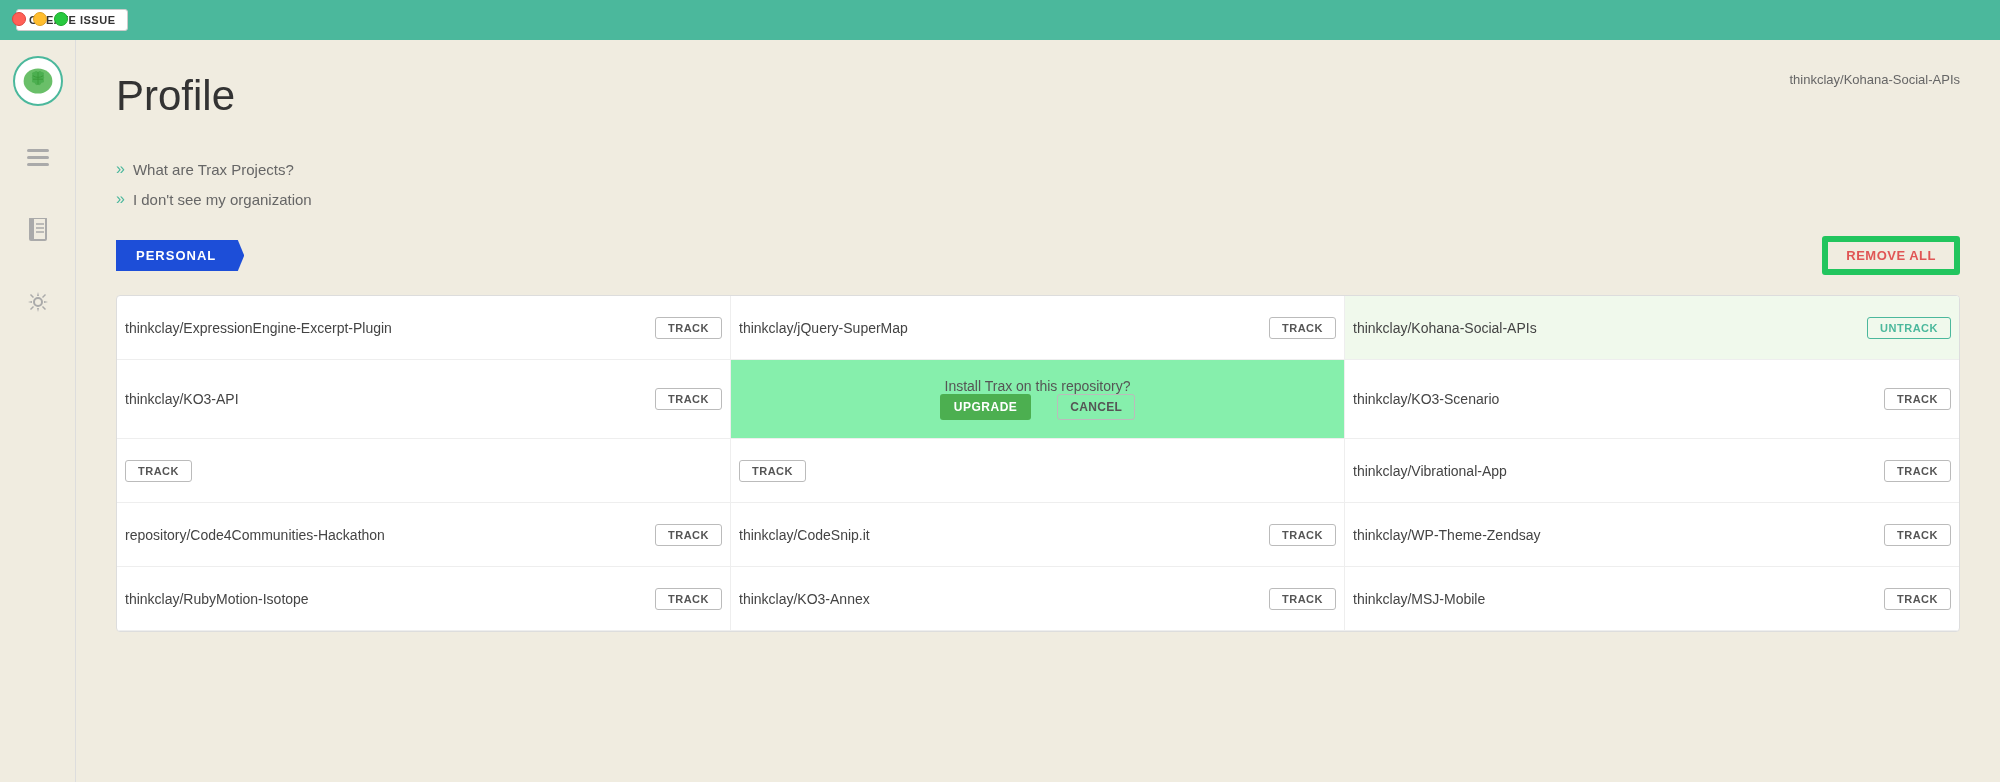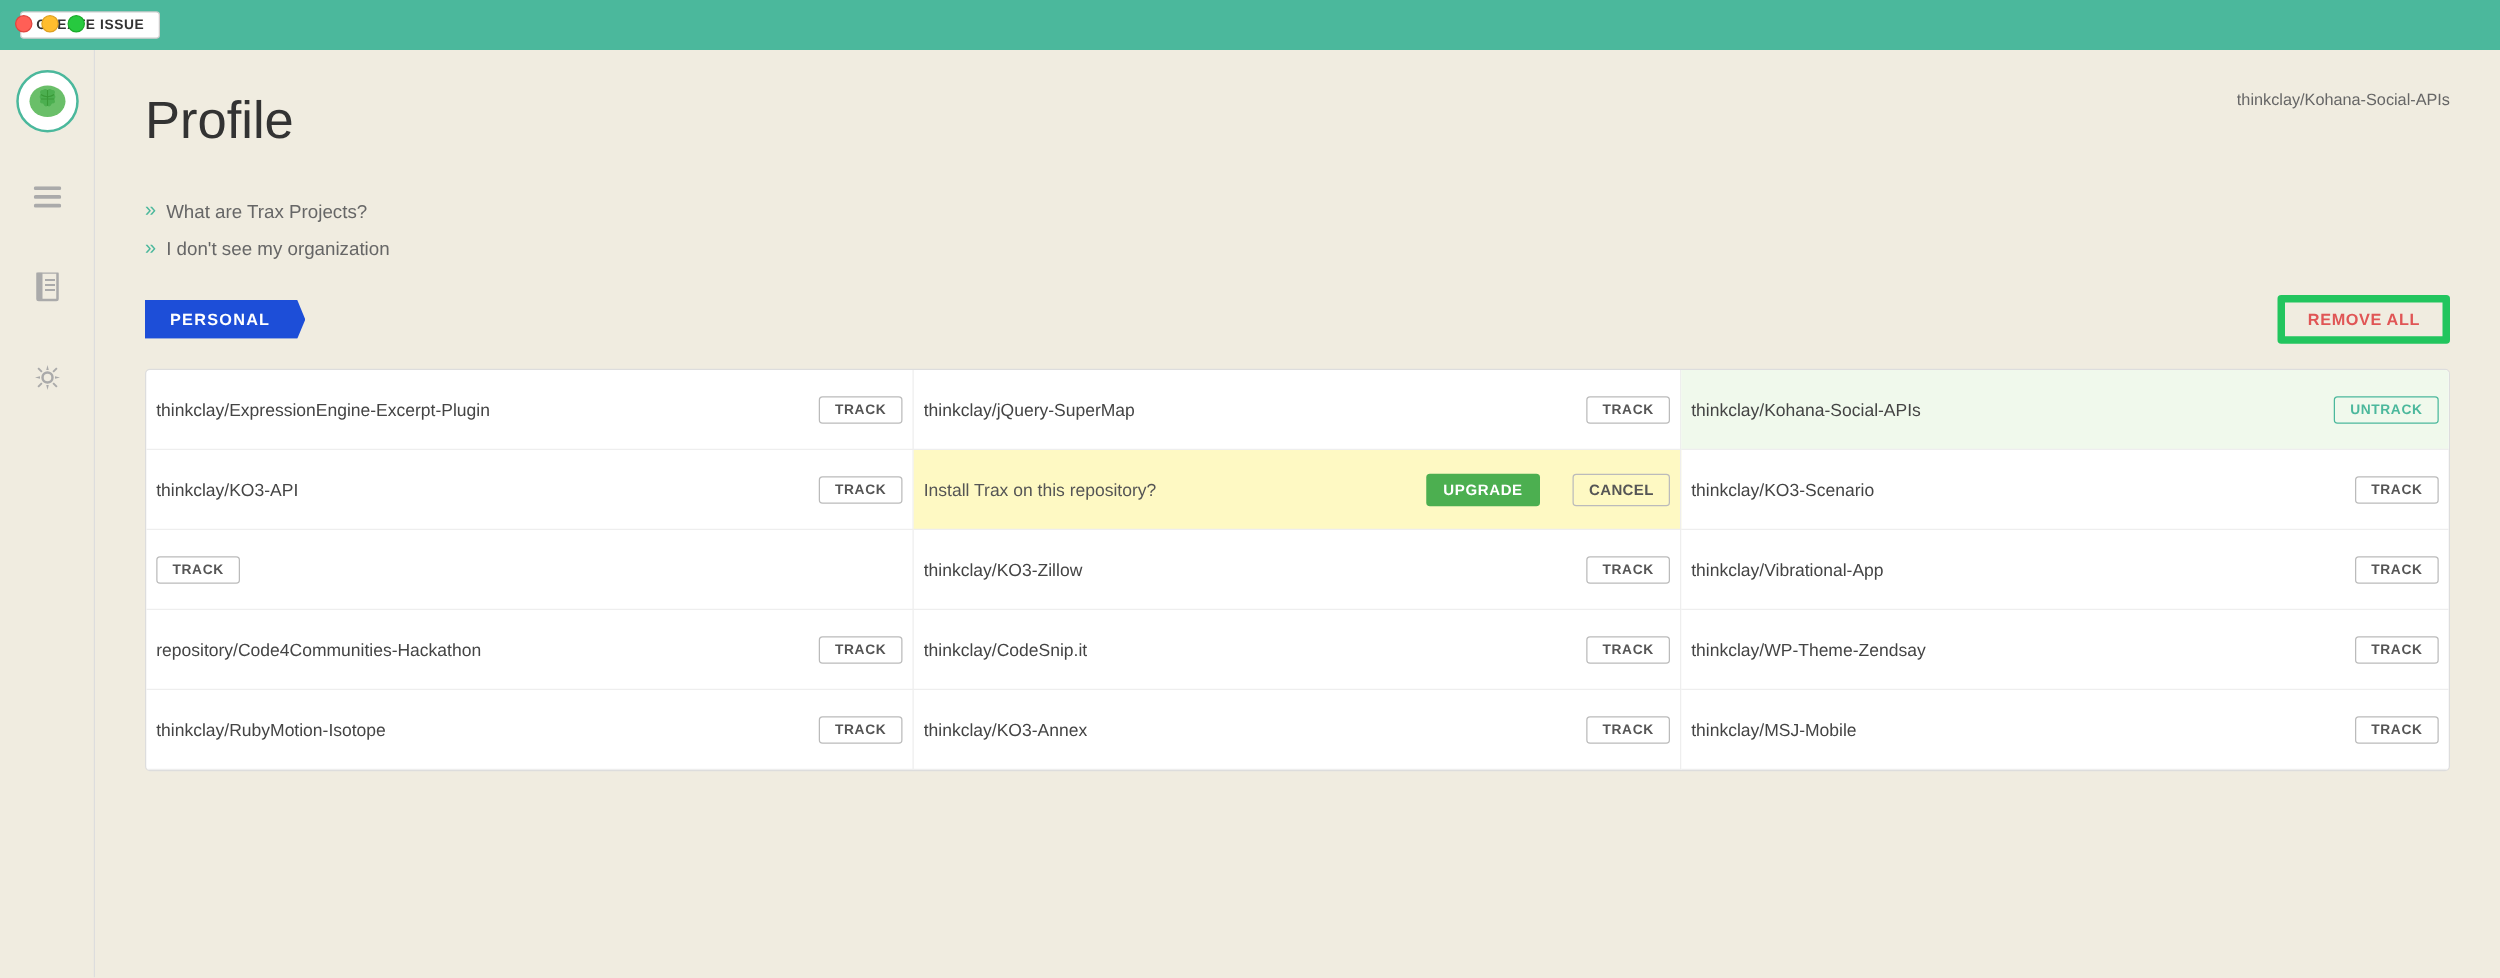--- a/index.html
+++ b/index.html
@@ -173,21 +173,22 @@
       padding: 18px 8px;
       border-bottom: 1px solid #eee;
       border-right: 1px solid #eee;
       min-height: 64px;
     }
     .repo-cell:nth-child(3n) { border-right: none; }
     .repo-cell.highlighted {
       background: #f0f9ec;
     }
     .repo-cell.yellow-highlight {
-      background: #fef9c3;
+      background: #86efac;
+      flex-direction: column;
     }
     .repo-name {
       font-size: 14px;
       color: #444;
       flex: 1;
     }
     .track-btn {
       border: 1px solid #bbb;
       background: transparent;
       color: #555;
@@ -345,21 +346,20 @@
       </div>
     </div>
           <div class="repo-cell">
       <span class="repo-name">thinkclay/KO3-Scenario</span>
       <button class="track-btn">TRACK</button>
     </div>
           <div class="repo-cell">
       <button class="track-btn">TRACK</button>
     </div>
           <div class="repo-cell">
-      <span class="repo-name">thinkclay/KO3-Zillow</span>
       <button class="track-btn">TRACK</button>
     </div>
           <div class="repo-cell">
       <span class="repo-name">thinkclay/Vibrational-App</span>
       <button class="track-btn">TRACK</button>
     </div>
           <div class="repo-cell">
       <span class="repo-name">repository/Code4Communities-Hackathon</span>
       <button class="track-btn">TRACK</button>
     </div>

